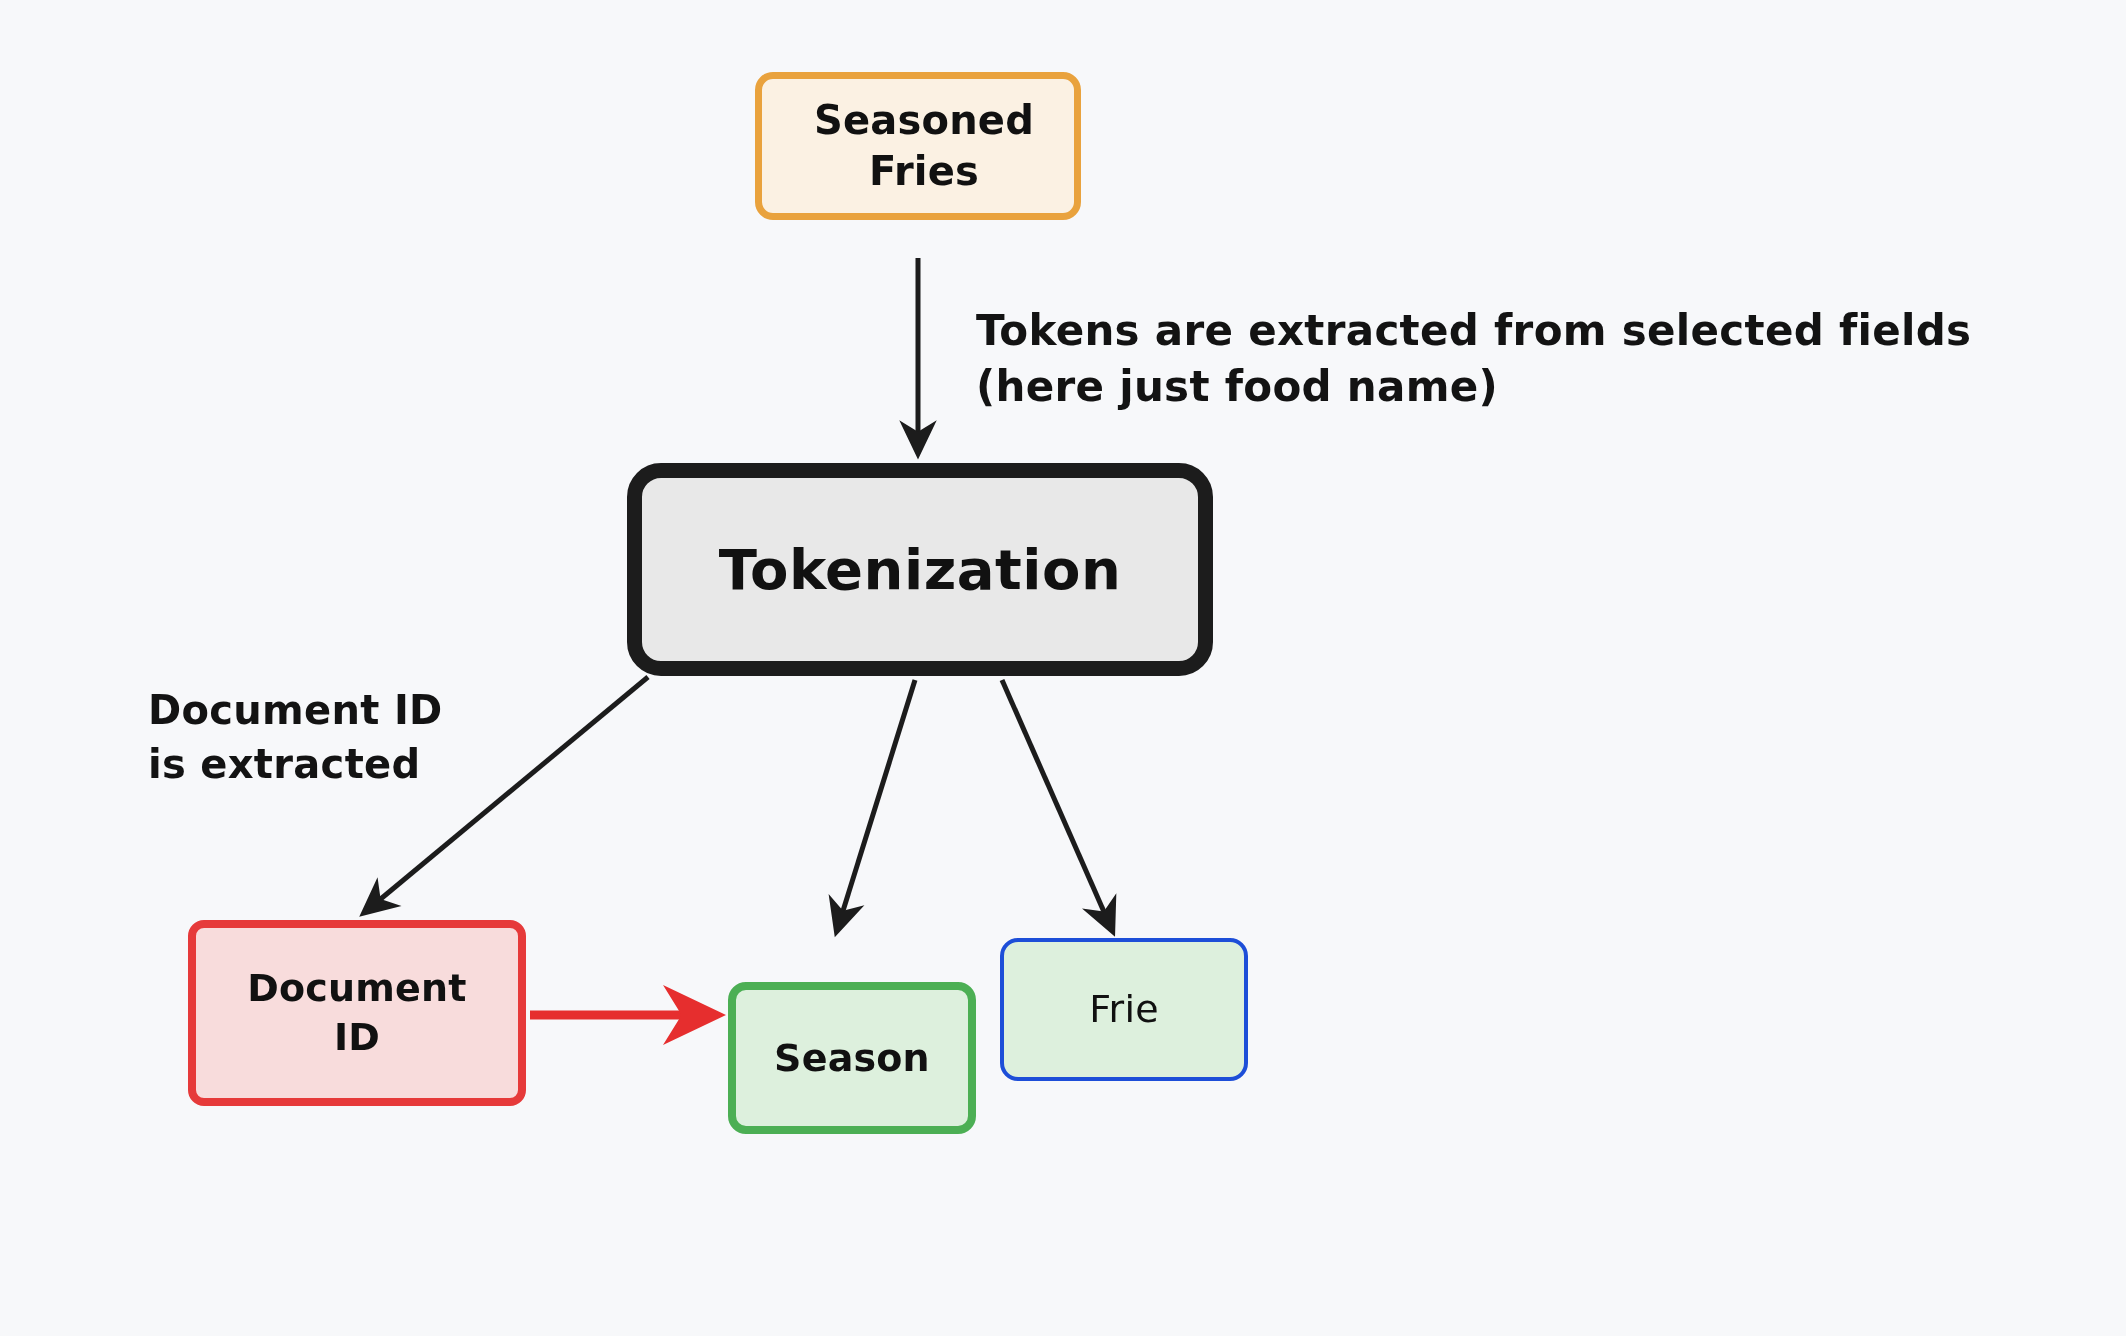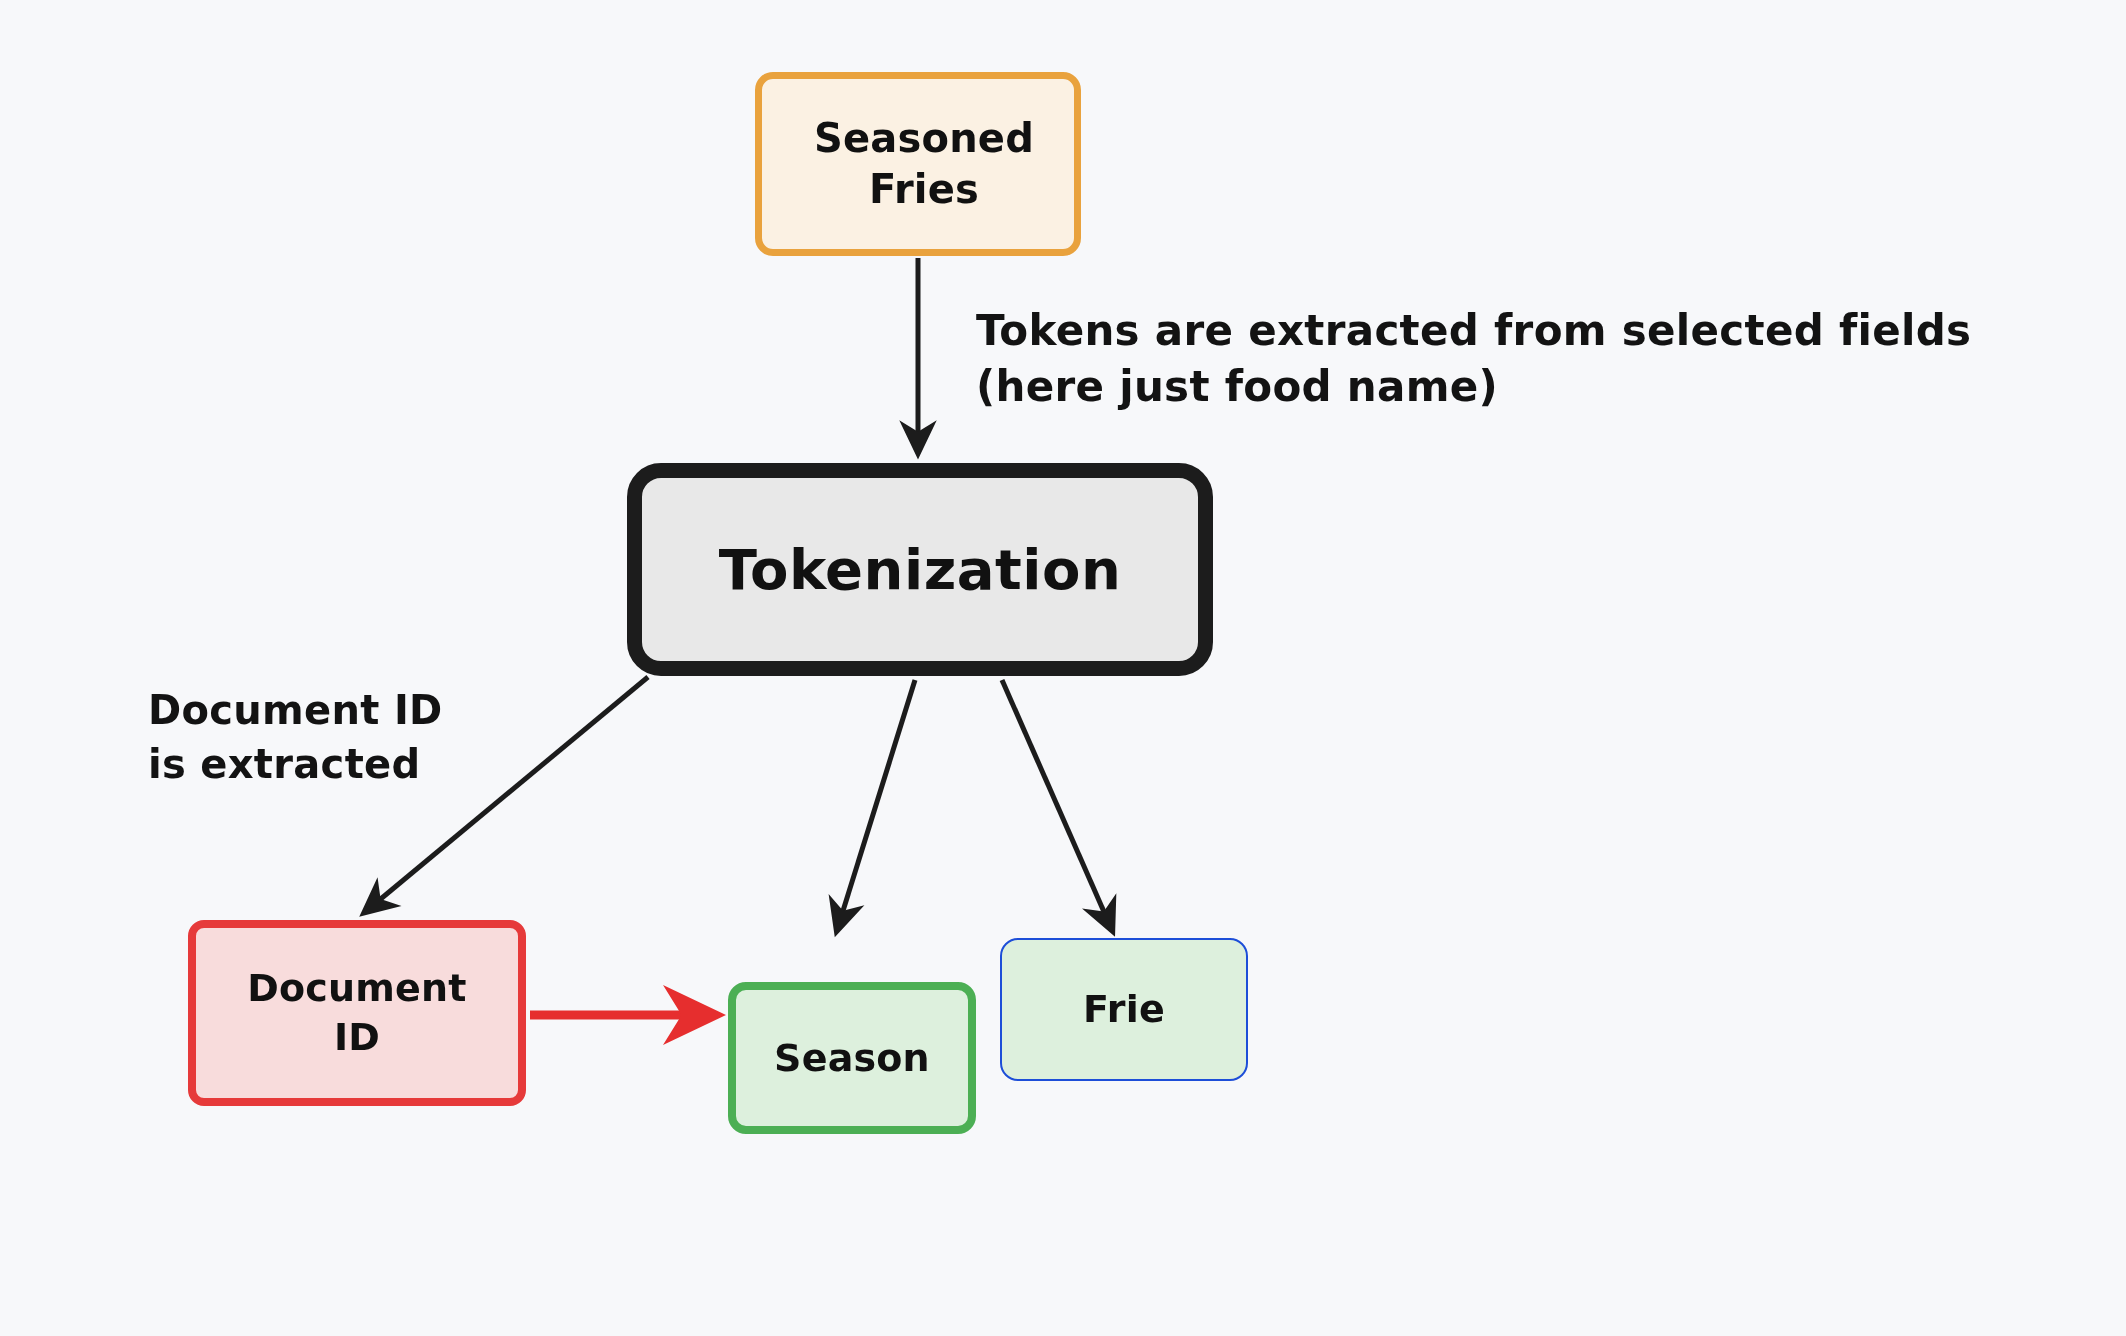--- a/index.html
+++ b/index.html
@@ -39,21 +39,21 @@
     color: #111111;
     line-height: 1.28;
     letter-spacing: 0.2px;
     white-space: pre-line;
   }
 
   .node-seasoned-fries {
     left: 755px;
     top: 72px;
     width: 326px;
-    height: 184px;
+    height: 148px;
     border: 7px solid #e9a23d;
     background: #fbf1e3;
     border-radius: 18px;
     font-size: 40px;
     font-weight: 700;
     padding-left: 12px;
   }
 
   .node-tokenization {
     left: 627px;
@@ -90,25 +90,25 @@
     border-radius: 18px;
     font-size: 38px;
     font-weight: 700;
   }
 
   .node-frie {
     left: 1000px;
     top: 938px;
     width: 248px;
     height: 143px;
-    border: 2px solid #1d4ed8;
+    border: 4px solid #1d4ed8;
     background: #ddf0dd;
     border-radius: 18px;
     font-size: 38px;
-    font-weight: 700;
+    font-weight: 400;
   }
 
   
   .annotation {
     position: absolute;
     color: #131313;
     font-weight: 700;
     white-space: pre-line;
     line-height: 1.34;
     letter-spacing: 0.3px;

